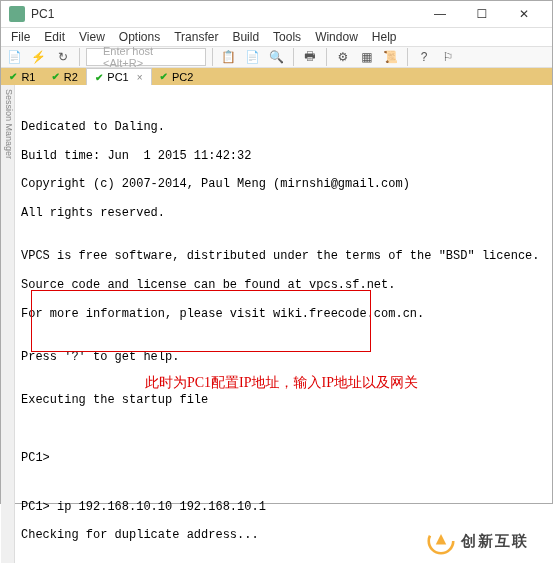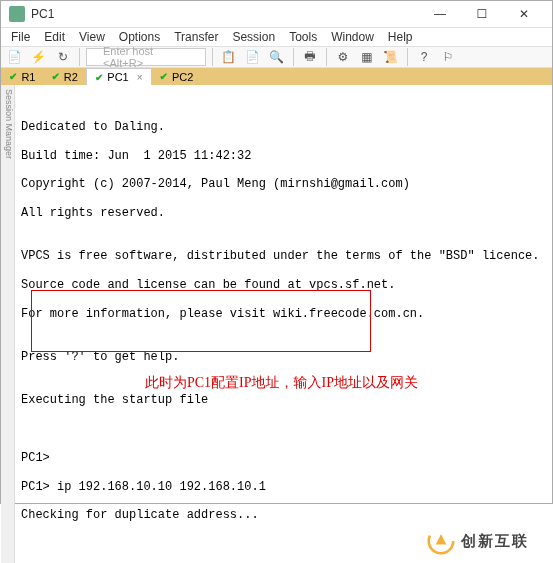--- a/index.html
+++ b/index.html
@@ -59,21 +59,21 @@
       <div class="winbtn">✕</div>
     </div>
   </div>
 
   <div class="menubar">
     <span class="menuitem">File</span>
     <span class="menuitem">Edit</span>
     <span class="menuitem">View</span>
     <span class="menuitem">Options</span>
     <span class="menuitem">Transfer</span>
-    <span class="menuitem">Session</span>
+    <span class="menuitem">Build</span>
     <span class="menuitem">Tools</span>
     <span class="menuitem">Window</span>
     <span class="menuitem">Help</span>
   </div>
 
   <div class="toolbar">
     <div class="tbbtn">📄</div>
     <div class="tbbtn">⚡</div>
     <div class="tbbtn">↻</div>
     <div class="tbsep"></div>
@@ -127,21 +127,21 @@
 <span style="display: block;">VPCS is free software, distributed under the terms of the "BSD" licence.</span>
 <span style="display: block;">Source code and license can be found at vpcs.sf.net.</span>
 <span style="display: block;">For more information, please visit wiki.freecode.com.cn.</span>
 <span style="display: block;"></span>
 <span style="display: block;">Press '?' to get help.</span>
 <span style="display: block;"></span>
 <span style="display: block;">Executing the startup file</span>
 <span style="display: block;"></span>
 <span style="display: block;"></span>
 <span style="display: block;">PC1&gt;</span>
-<span style="display: block;">PC1&gt; ip 192.168.10.10 192.168.10.1</span>
+<span style="display: block; margin-top: 20px;">PC1&gt; ip 192.168.10.10 192.168.10.1</span>
 <span style="display: block;">Checking for duplicate address...</span>
 
 <span style="display: block;"></span>
 
 
       <div class="redbox" style="top:205px; height:62px;"></div>
       <div class="annotation" style="top:290px; left:130px;">此时为PC1配置IP地址，输入IP地址以及网关</div>
     </div>
   </div>
 </div>

